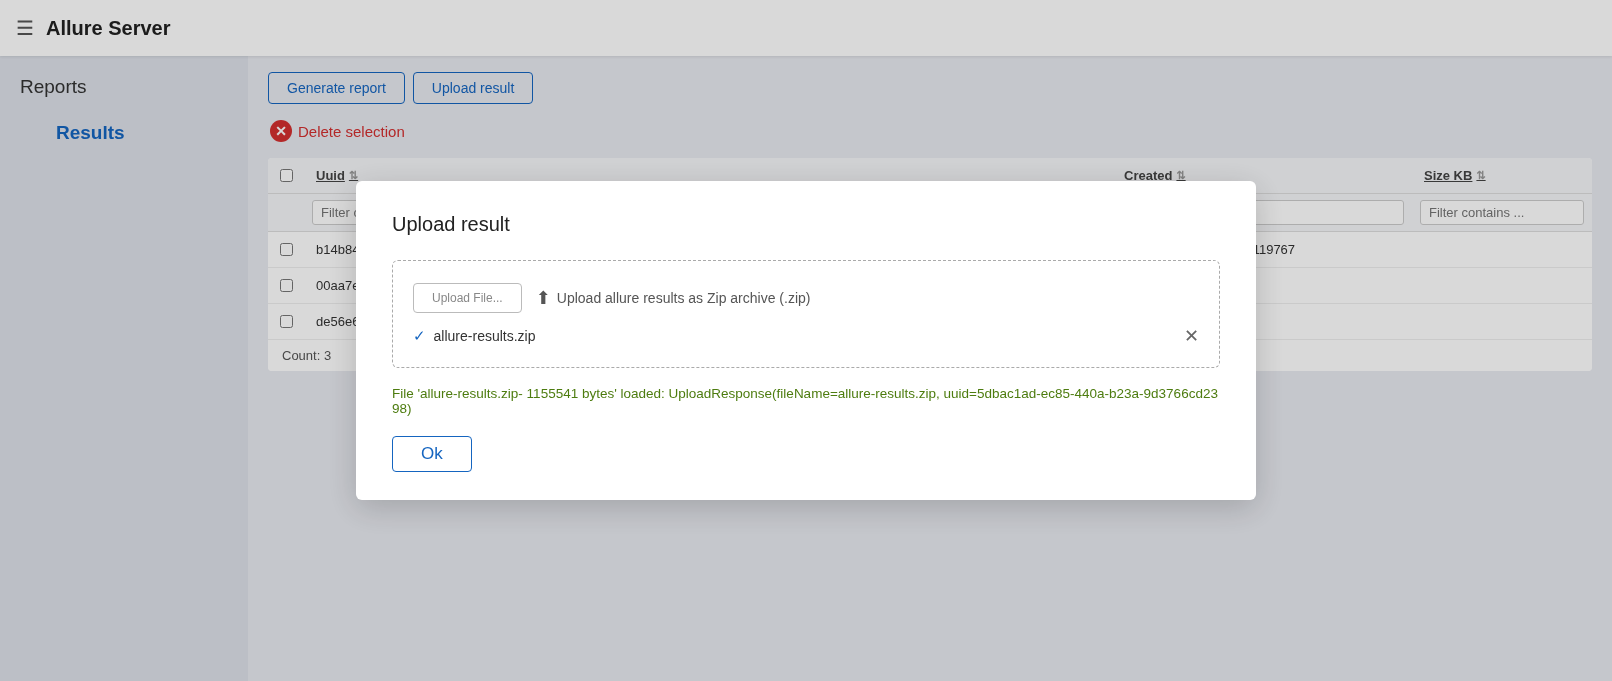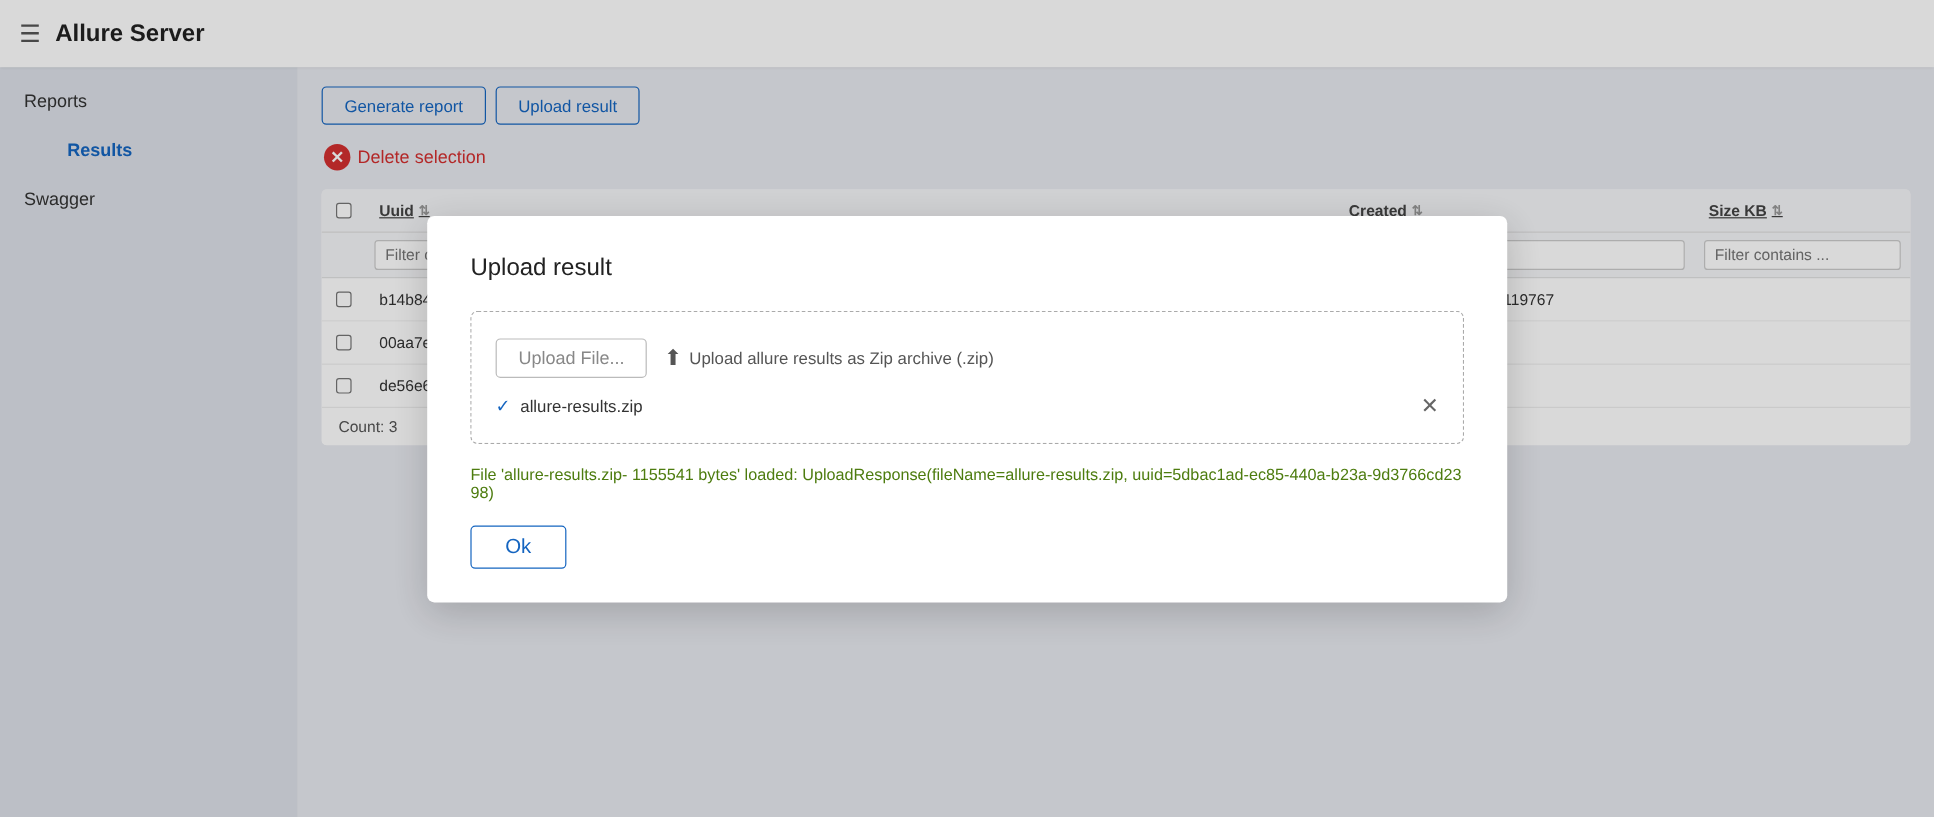--- a/index.html
+++ b/index.html
@@ -43,21 +43,21 @@
 
     
     .sidebar {
       width: 248px;
       background: #dde1e9;
       flex-shrink: 0;
       padding-top: 8px;
     }
     .sidebar-item {
       padding: 12px 20px;
-      font-size: 15px;
+      font-size: 19px;
       color: #333;
       cursor: pointer;
       user-select: none;
     }
     .sidebar-item.active {
       color: #1565c0;
       font-weight: 600;
       margin-left: 36px;
     }
 
@@ -234,21 +234,21 @@
     .upload-top-row {
       display: flex;
       align-items: center;
       gap: 14px;
     }
     .upload-file-btn {
       background: transparent;
       border: 1px solid #bbb;
       border-radius: 4px;
       padding: 7px 18px;
-      font-size: 15px;
+      font-size: 12px;
       color: #888;
       cursor: pointer;
     }
     .upload-hint {
       display: flex;
       align-items: center;
       gap: 6px;
       font-size: 14px;
       color: #555;
     }
@@ -306,21 +306,20 @@
 <div class="topbar">
   <span class="topbar-menu-icon">☰</span>
   <span class="topbar-title">Allure Server</span>
 </div>
 
 <div class="layout">
 
   <div class="sidebar">
     <div class="sidebar-item">Reports</div>
     <div class="sidebar-item active">Results</div>
-    <div class="sidebar-item">Swagger</div>
   </div>
 
   <div class="main">
 
     <div class="toolbar">
       <button class="btn-outline">Generate report</button>
       <button class="btn-outline">Upload result</button>
     </div>
 
     <div class="delete-row">

